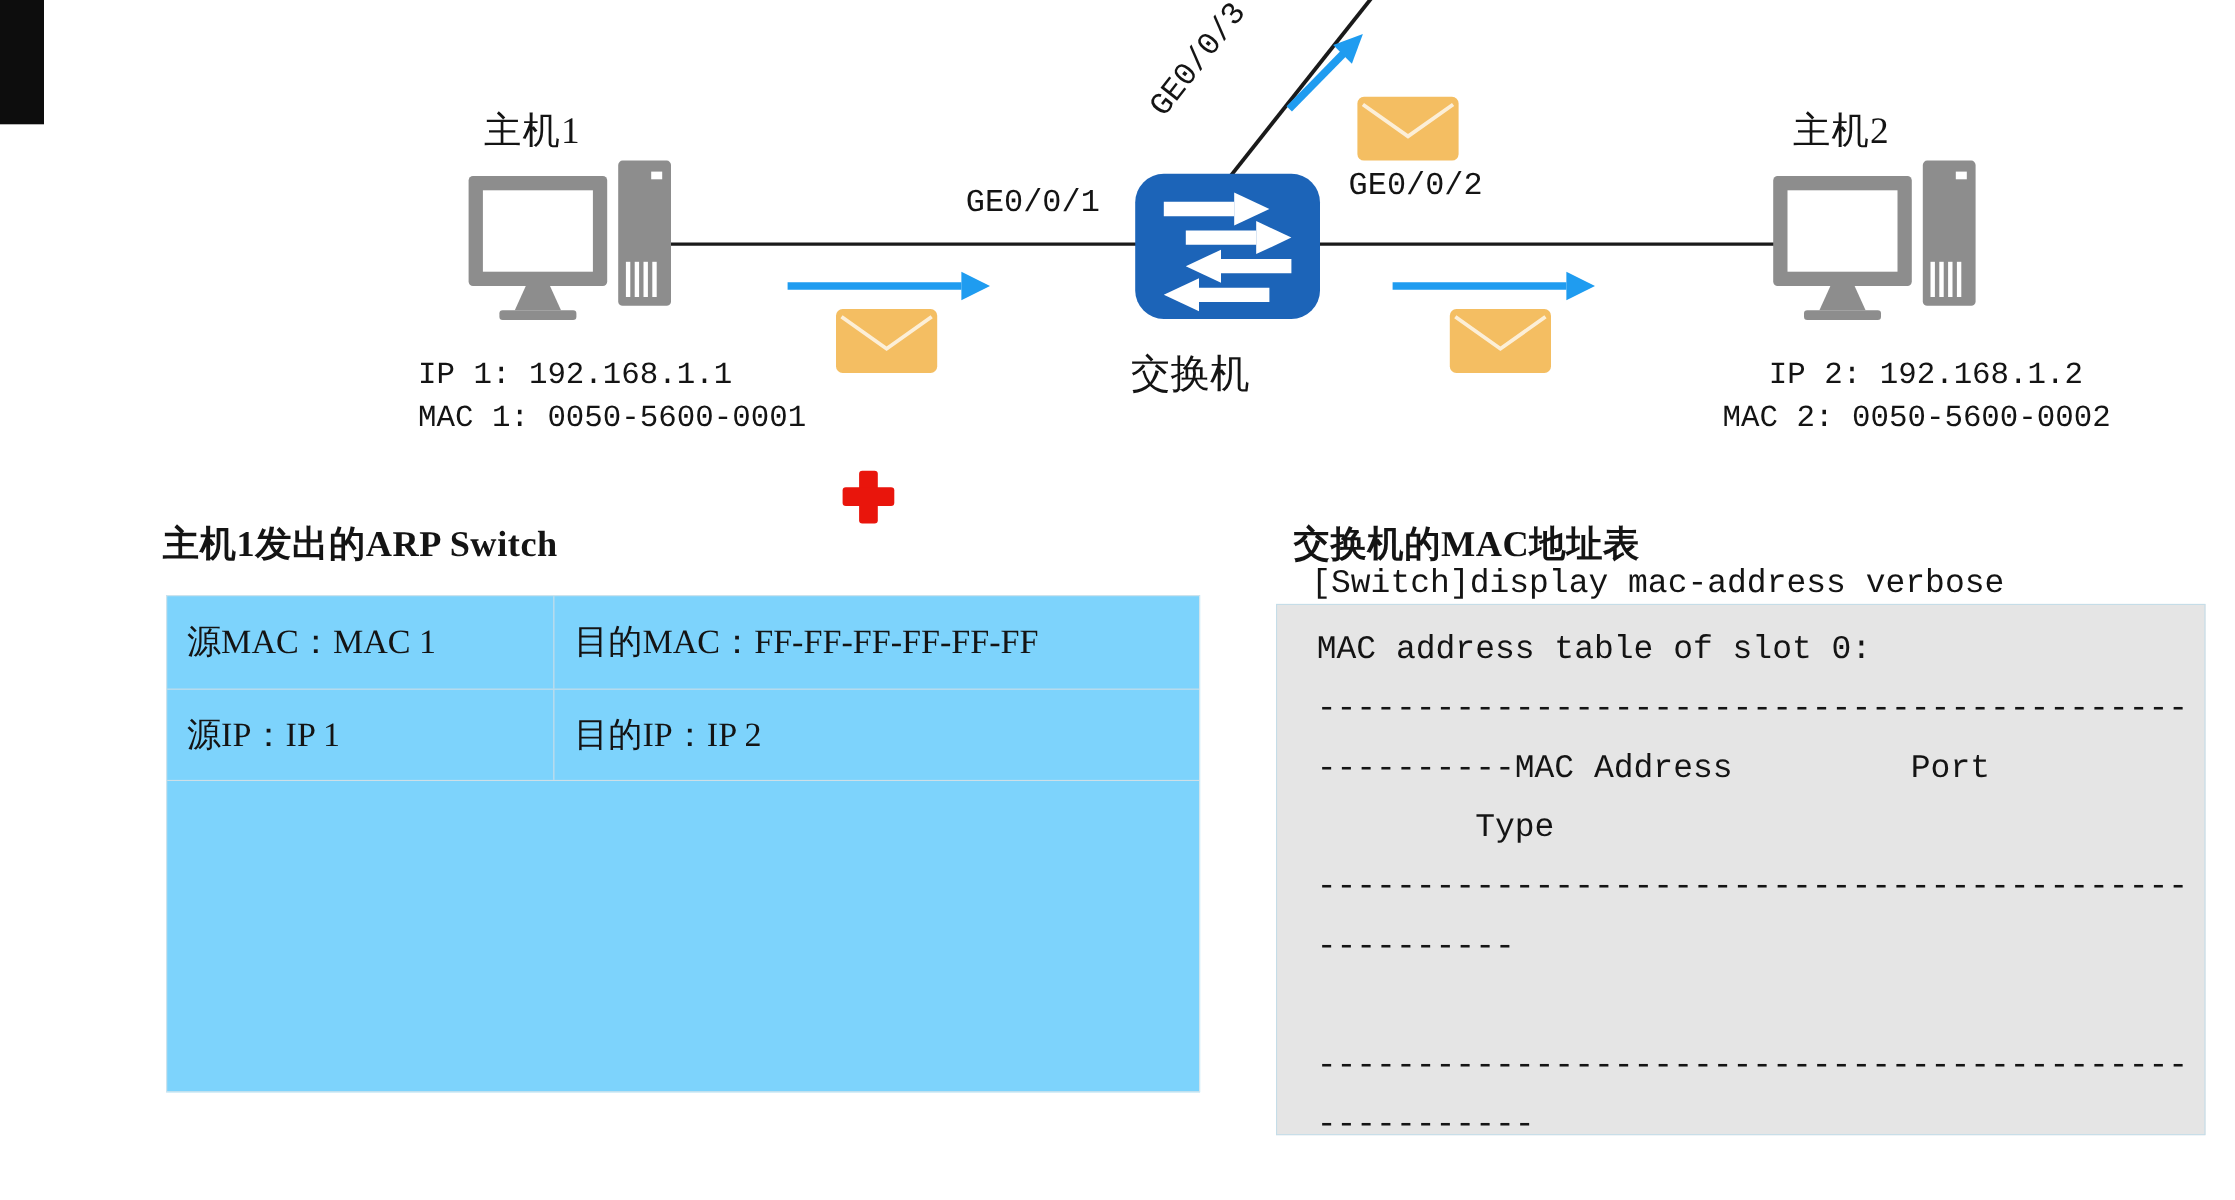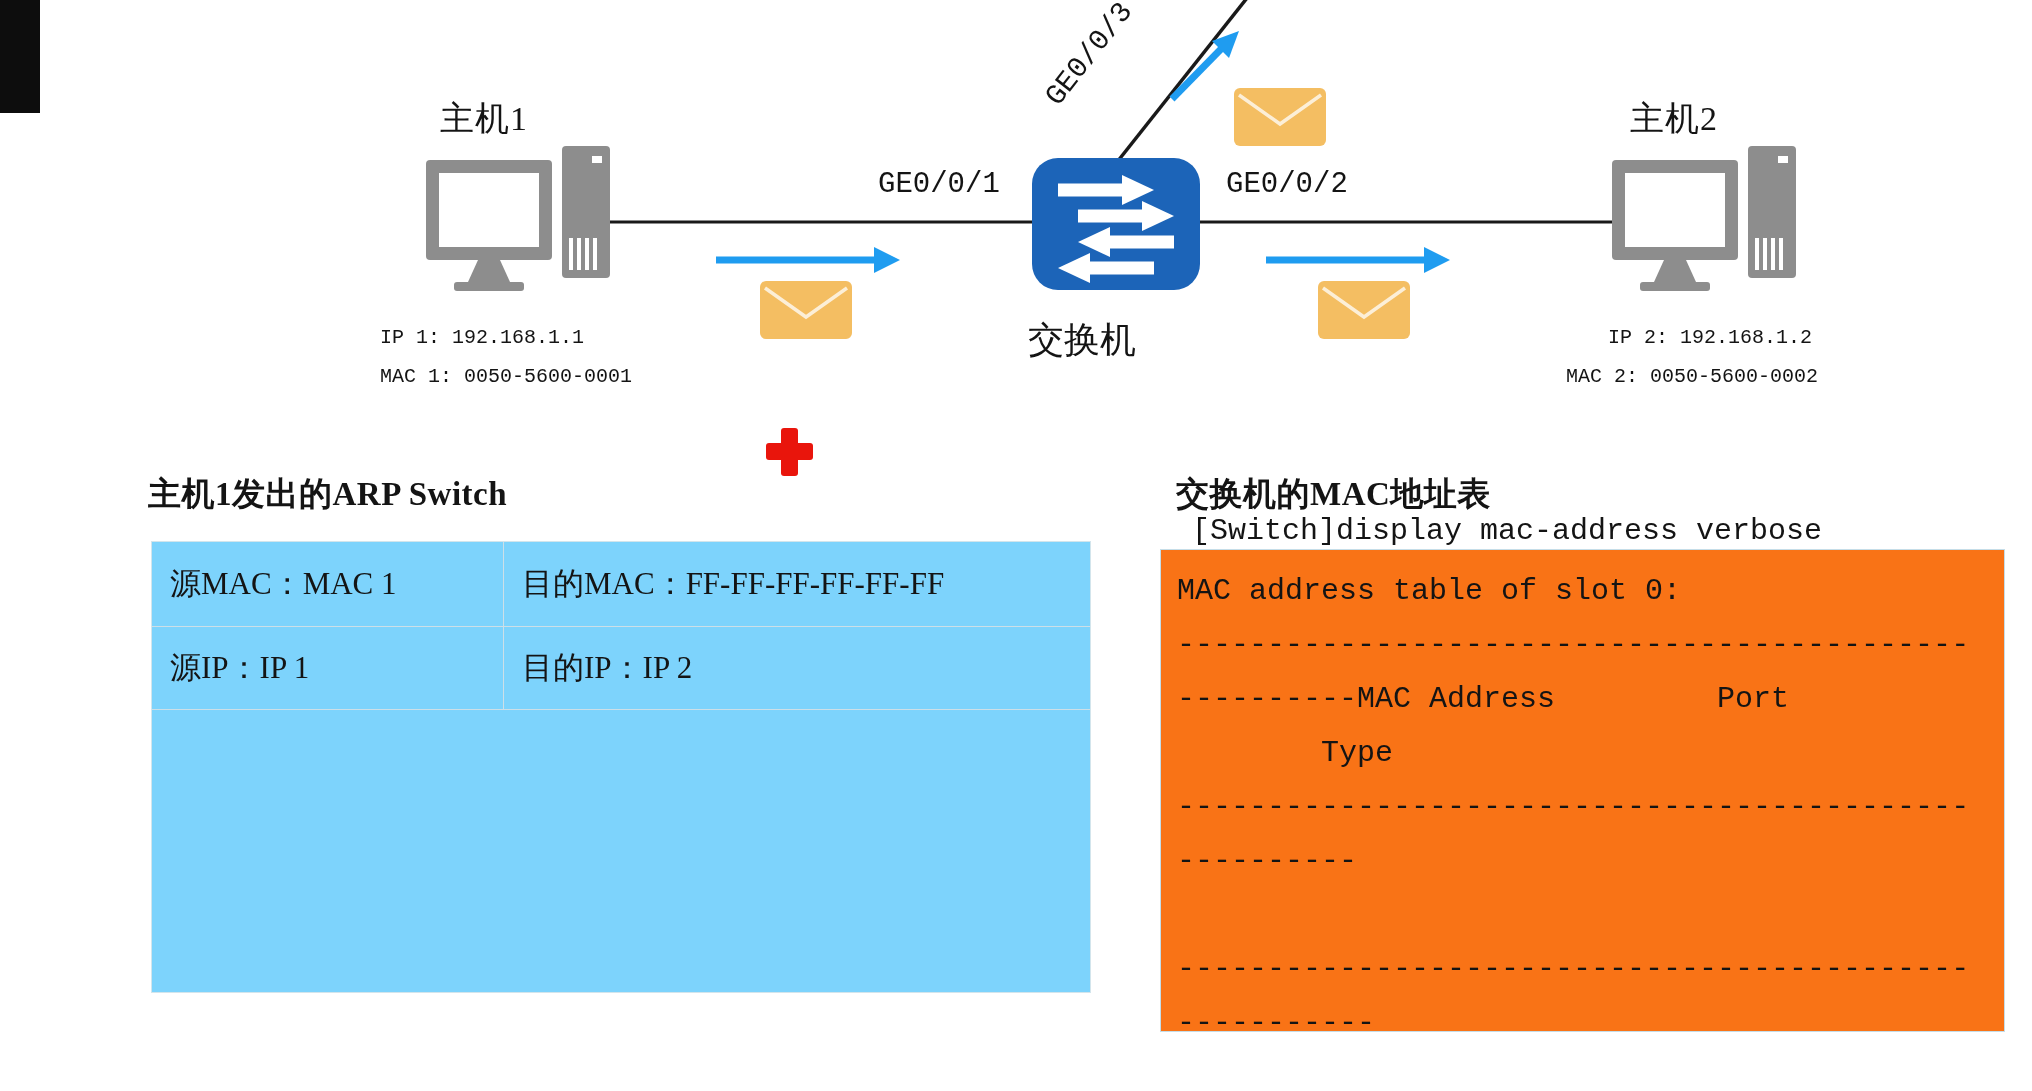--- a/index.html
+++ b/index.html
@@ -19,21 +19,21 @@
   .port-label {
     font-family:"Liberation Mono","DejaVu Sans Mono",monospace;
     font-size:29px; white-space:pre;
   }
   .port-label.rot {
     transform:rotate(-52deg);
     transform-origin:0 50%;
   }
   .addr-line {
     font-family:"Liberation Mono","DejaVu Sans Mono",monospace;
-    font-size:20px; white-space:pre;
+    font-size:28px; white-space:pre;
   }
 
   .panel-title {
     font-size:33px; font-weight:700; letter-spacing:0.5px;
   }
 
   .arp-table {
     background:#7dd3fc;
     border:1px solid #d3e5ec;
     box-sizing:border-box;
@@ -49,24 +49,24 @@
   .arp-row .cell.c1 { width:352px; border-right:1px solid #cddfe7; }
   .arp-row .cell.c2 { flex:1; }
   .arp-details { padding:14px 0 0 18px; }
   .arp-details .dline { font-size:31px; line-height:54px; white-space:pre; }
 
   .mac-command {
     font-family:"Liberation Mono","DejaVu Sans Mono",monospace;
     font-size:30px; white-space:pre;
   }
   .mac-box {
-    background:#f97316;
+    background:#e5e5e5;
     border:1px solid #c5dde8;
     box-sizing:border-box;
-    padding:14px 16px;
+    padding:14px 36px;
     overflow:visible;
   }
   .term-line {
     font-family:"Liberation Mono","DejaVu Sans Mono",monospace;
     font-size:30px;
     line-height:54px;
     min-height:54px;
     white-space:pre;
   }
 </style>
@@ -141,21 +141,21 @@
       <rect x="781" y="428" width="17" height="48" rx="3"></rect>
       <rect x="766" y="443" width="47" height="17" rx="3"></rect>
     </g>
   </svg>
 
   <div class="abs dev-label" style="left:440px;top:96px;width:130px">主机1</div>
   <div class="abs dev-label" style="left:1630px;top:96px;width:140px">主机2</div>
   <div class="abs switch-label" style="left:1028px;top:316px;width:176px">交换机</div>
 
   <div class="abs port-label" style="left:878px;top:168px">GE0/0/1</div>
-  <div class="abs port-label" style="left:1226px;top:168px">GE0/0/2</div>
+  <div class="abs port-label" style="left:1226px;top:152px">GE0/0/2</div>
   <div class="abs port-label rot" style="left:1052px;top:86px">GE0/0/3</div>
 
   <div class="abs addr-line" style="left:380px;top:326px">IP 1: 192.168.1.1</div>
   <div class="abs addr-line" style="left:380px;top:365px">MAC 1: 0050-5600-0001</div>
   <div class="abs addr-line" style="left:1608px;top:326px">IP 2: 192.168.1.2</div>
   <div class="abs addr-line" style="left:1566px;top:365px">MAC 2: 0050-5600-0002</div>
 
   <div class="abs panel-title" style="left:148px;top:472px">主机1发出的ARP Switch</div>
 
   <div class="abs arp-table" style="left:151px;top:541px;width:940px;height:452px">

